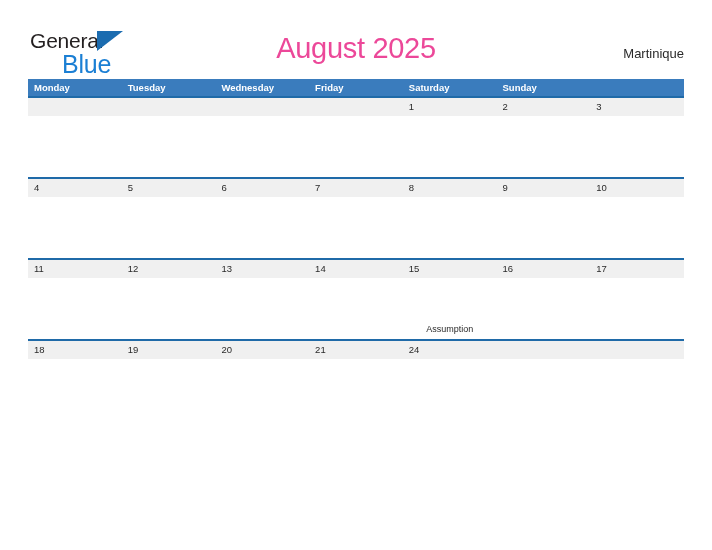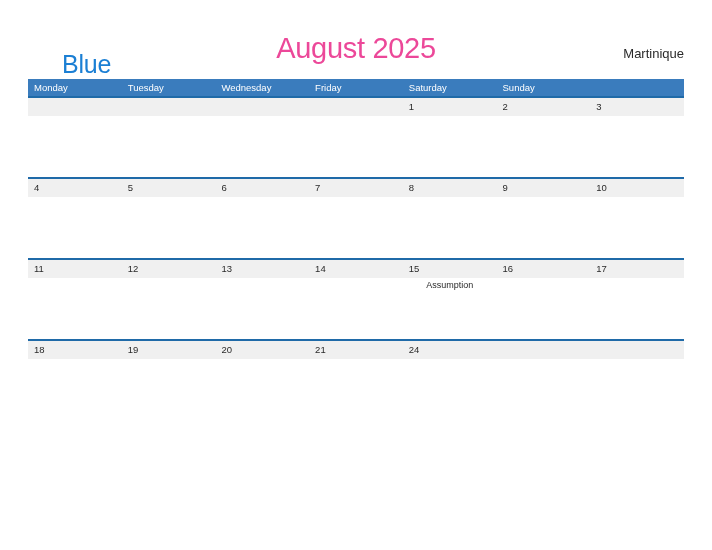--- a/index.html
+++ b/index.html
@@ -113,21 +113,21 @@
     background: #3a7cbd;
   }
   .dow-cell {
     flex: 0 0 93.714px;
     width: 93.714px;
     height: 17px;
     line-height: 17px;
     color: #ffffff;
     font-family: "Liberation Sans", sans-serif;
     font-size: 9.5px;
-    font-weight: 400;
+    font-weight: 700;
     padding-left: 6px;
     box-sizing: border-box;
     white-space: nowrap;
     overflow: hidden;
   }
 
   .week {
     width: 656px;
   }
   .week-dates {
@@ -163,33 +163,38 @@
     height: 61px;
     box-sizing: border-box;
     padding: 2px 3px 0 3px;
     text-align: center;
     font-family: "Liberation Sans", sans-serif;
     font-size: 9px;
     color: #2a2a2a;
     line-height: 11px;
     overflow: hidden;
     word-wrap: break-word;
+    margin-top: 44px;
   }
   .event {
     display: block;
   }
 </style>
 </head>
 <body>
 
 <div class="page">
 
   <div class="header">
 
     <div class="logo">
+      <div class="logo-row1">
+        <span class="logo-general">General</span>
+        <span class="logo-tri"></span>
+      </div>
       <span class="logo-blue">Blue</span>
     </div>
 
     <div class="title">August 2025</div>
 
     <div class="region">Martinique</div>
   </div>
 
   <div class="calendar">
 

